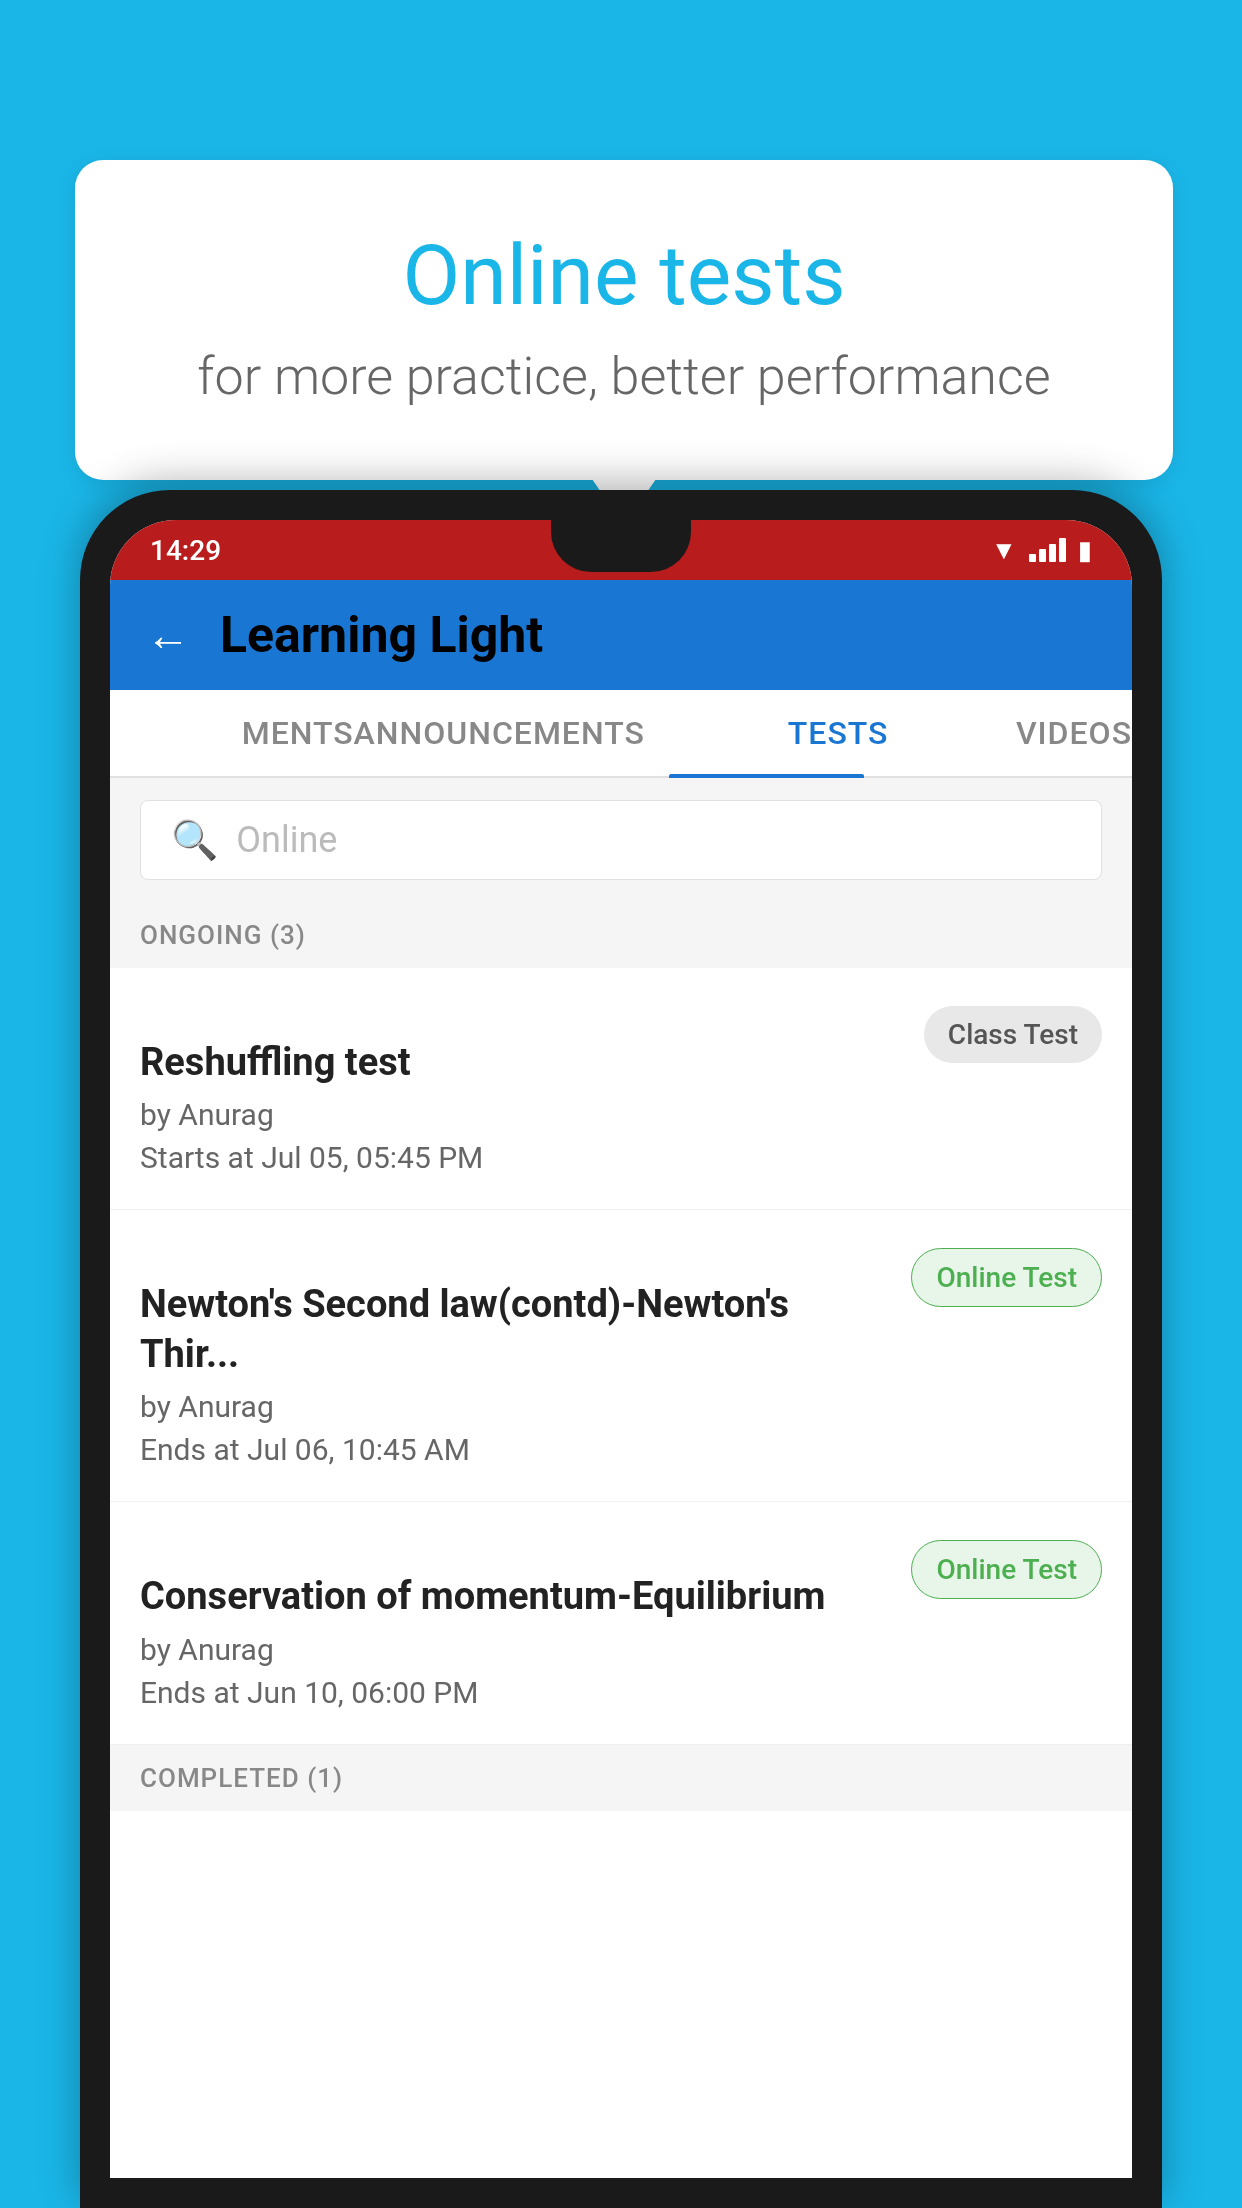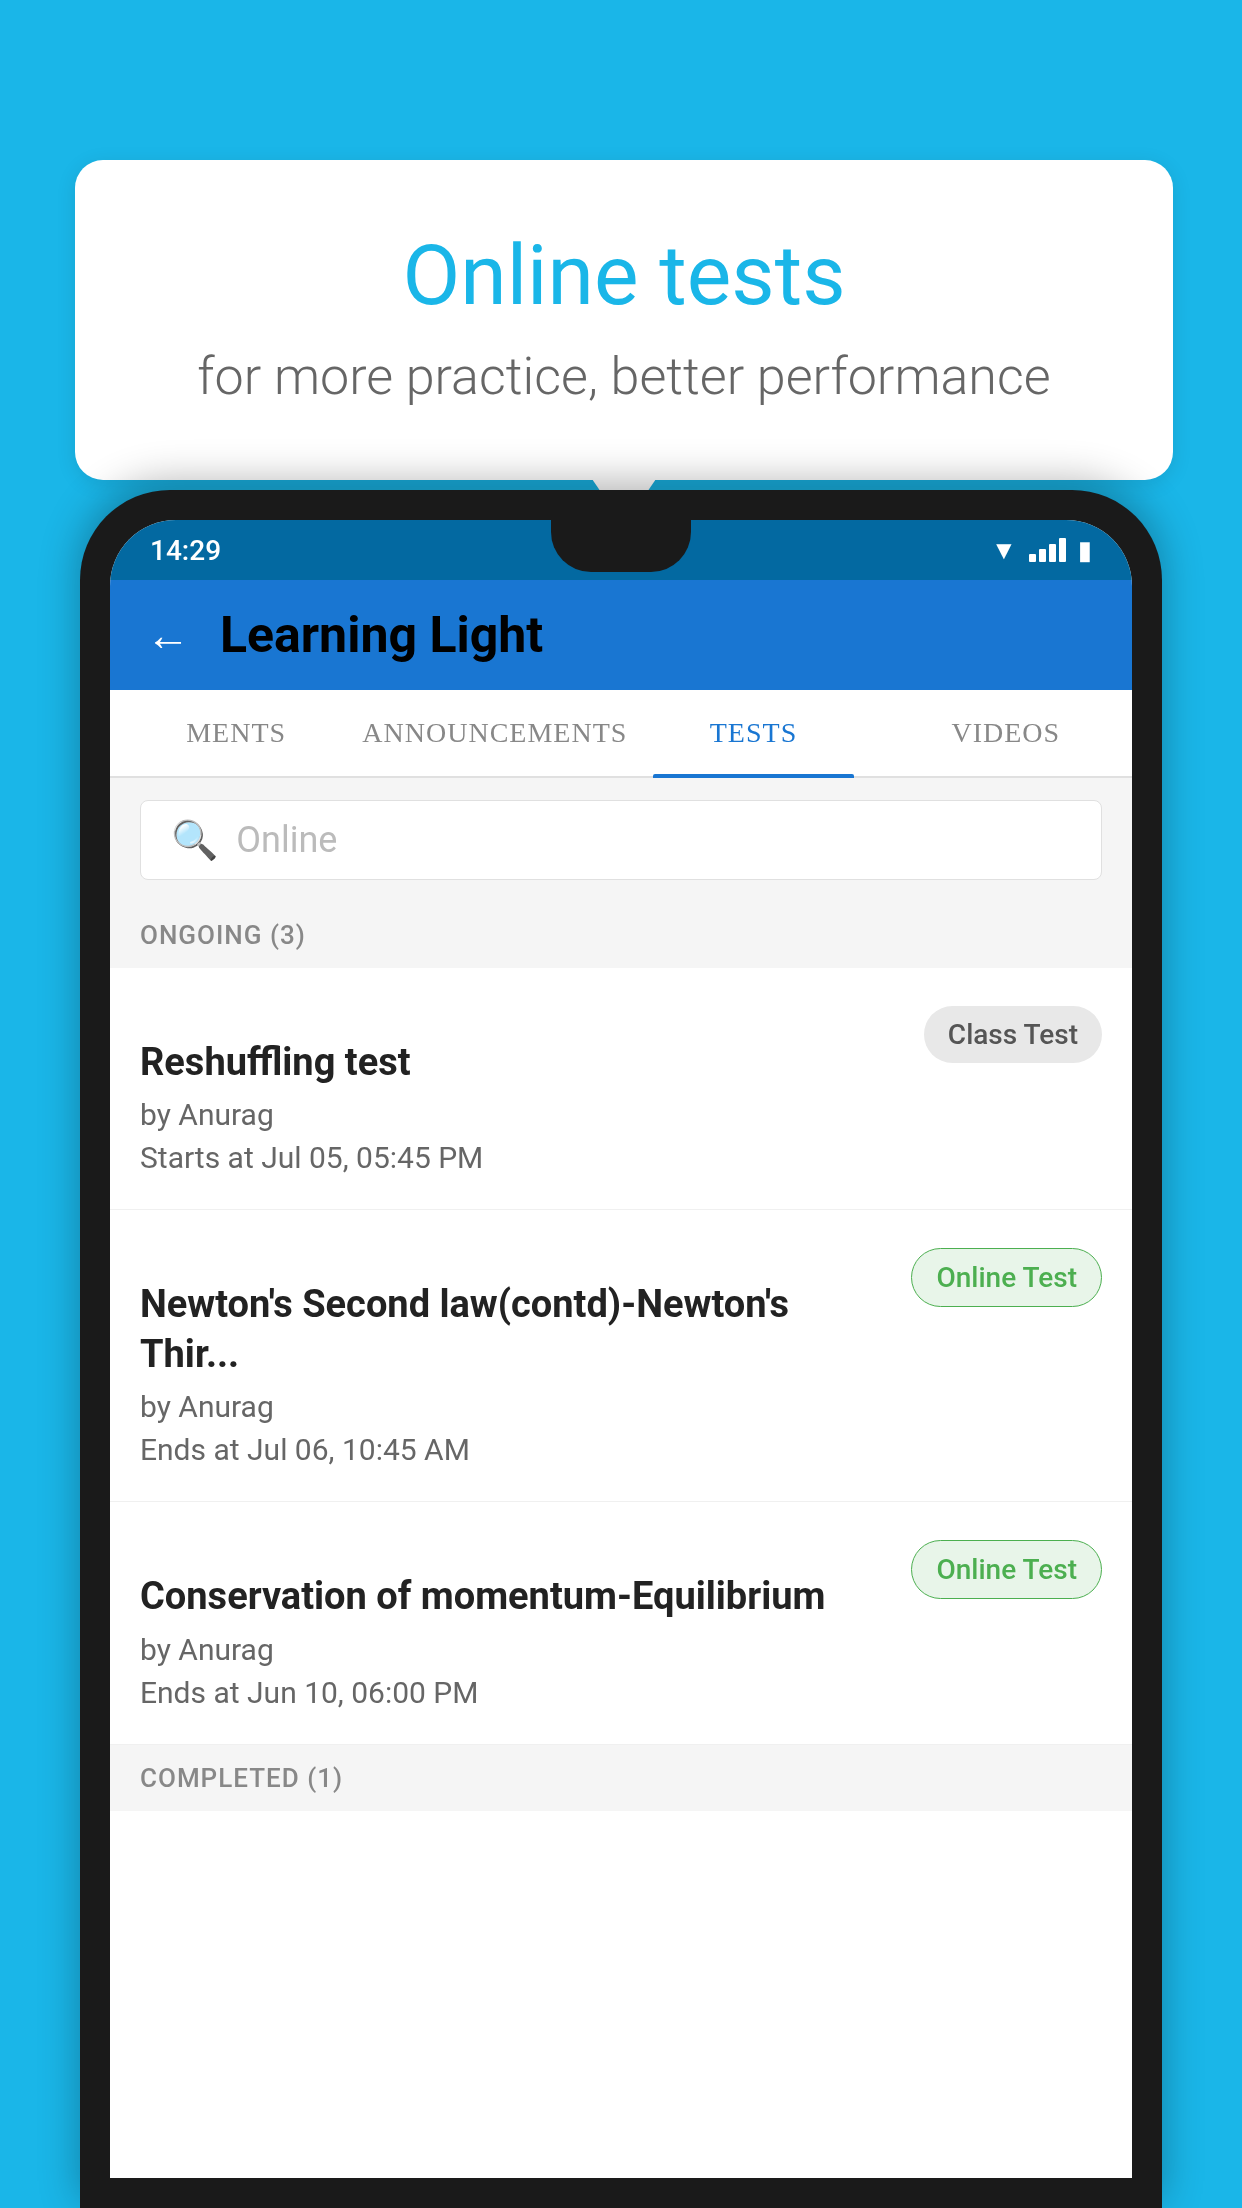--- a/index.html
+++ b/index.html
@@ -69,21 +69,21 @@
     
     .phone-screen {
       background: white;
       border-radius: 66px 66px 0 0;
       overflow: hidden;
       height: 100%;
       position: relative;
     }
 
     .status-bar {
-      background: #0369a1;
+      background: #b91c1c;
       height: 60px;
       display: flex;
       align-items: center;
       justify-content: space-between;
       padding: 0 40px;
       position: relative;
     }
 
     .status-time {
       color: white;
@@ -134,29 +134,28 @@
       background: white;
       display: flex;
       border-bottom: 2px solid #e0e0e0;
       height: 88px;
     }
 
     .tab-item {
       flex: 1;
       display: flex;
       align-items: center;
-      justify-content: center;
-      font-size: 28px;
+      justify-content: flex-end;
+      font-size: 32px;
       color: #888;
       font-weight: 500;
       letter-spacing: 1px;
       text-transform: uppercase;
       cursor: pointer;
       position: relative;
-      font-family: Liberation Serif, serif;
     }
 
     .tab-item.active {
       color: #1976d2;
     }
 
     .tab-item.active::after {
       content: '';
       position: absolute;
       bottom: -2px;

